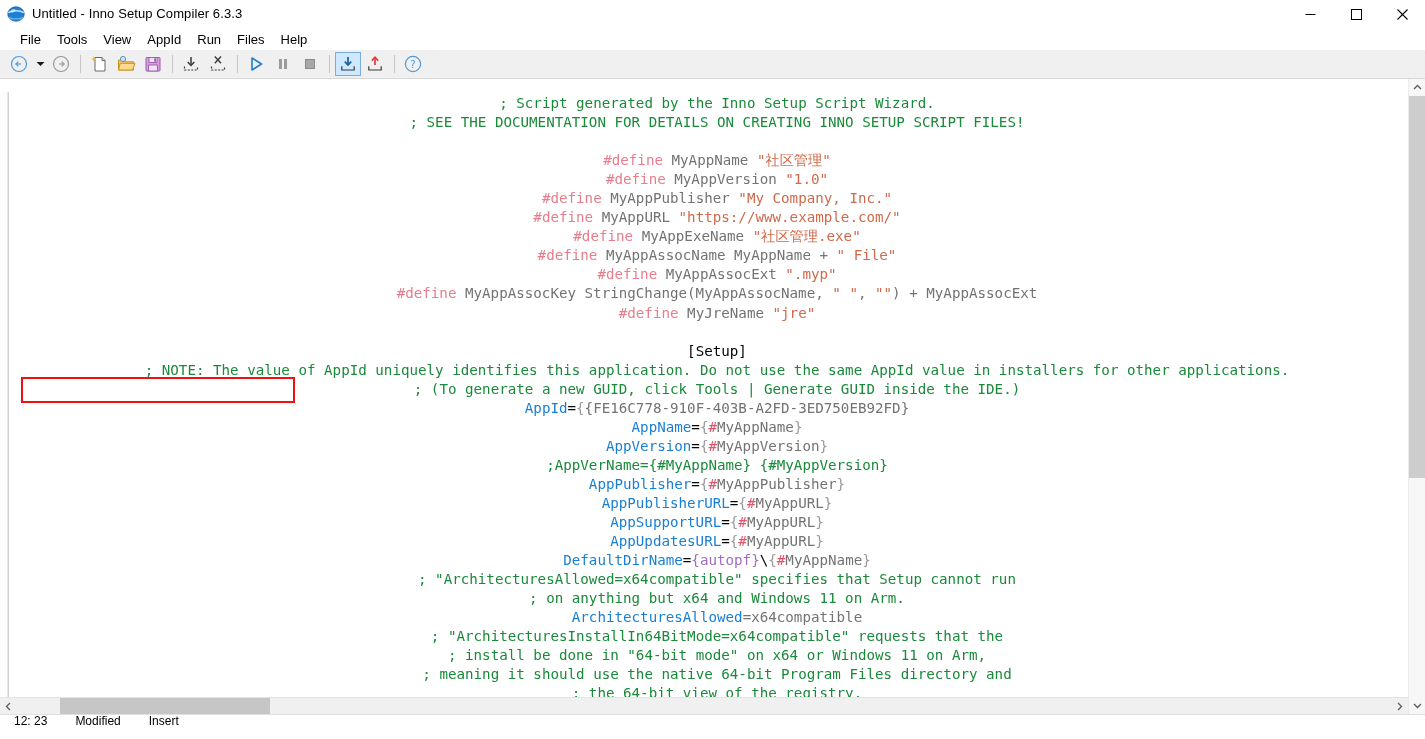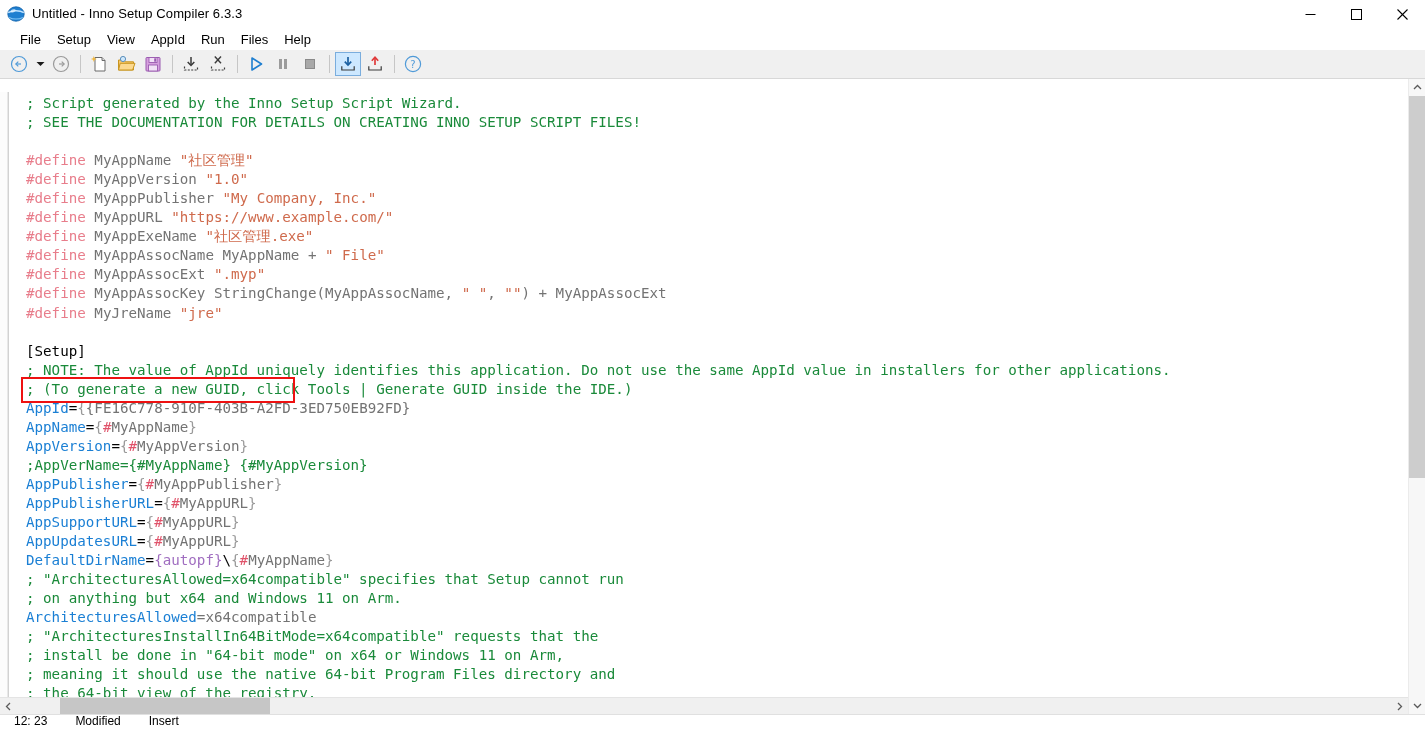--- a/index.html
+++ b/index.html
@@ -10,20 +10,21 @@
     font-family: "Liberation Sans", sans-serif;
   }
   * { box-sizing: border-box; }
 
   .window {
     position: relative;
     width: 1425px; height: 729px;
     background: #ffffff;
     display: flex;
     flex-direction: column;
+    text-align: center;
   }
 
   
   .titlebar {
     height: 28px;
     flex: 0 0 28px;
     display: flex;
     align-items: center;
     background: #ffffff;
     border-bottom: 1px solid #ffffff;
@@ -279,21 +280,21 @@
         <svg width="11" height="11" viewBox="0 0 11 11">
             <line x1="0.5" y1="0.5" x2="10.5" y2="10.5" stroke="#000" stroke-width="1.1"></line>
             <line x1="10.5" y1="0.5" x2="0.5" y2="10.5" stroke="#000" stroke-width="1.1"></line>
           </svg>
       </div>
     </div>
   </div>
 
   <div class="menubar">
     <div class="menu-item">File</div>
-    <div class="menu-item">Setup</div>
+    <div class="menu-item">Tools</div>
     <div class="menu-item">View</div>
     <div class="menu-item">AppId</div>
     <div class="menu-item">Run</div>
     <div class="menu-item">Files</div>
     <div class="menu-item">Help</div>
   </div>
 
   <div class="toolbar">
 
     <div class="tb-btn">

